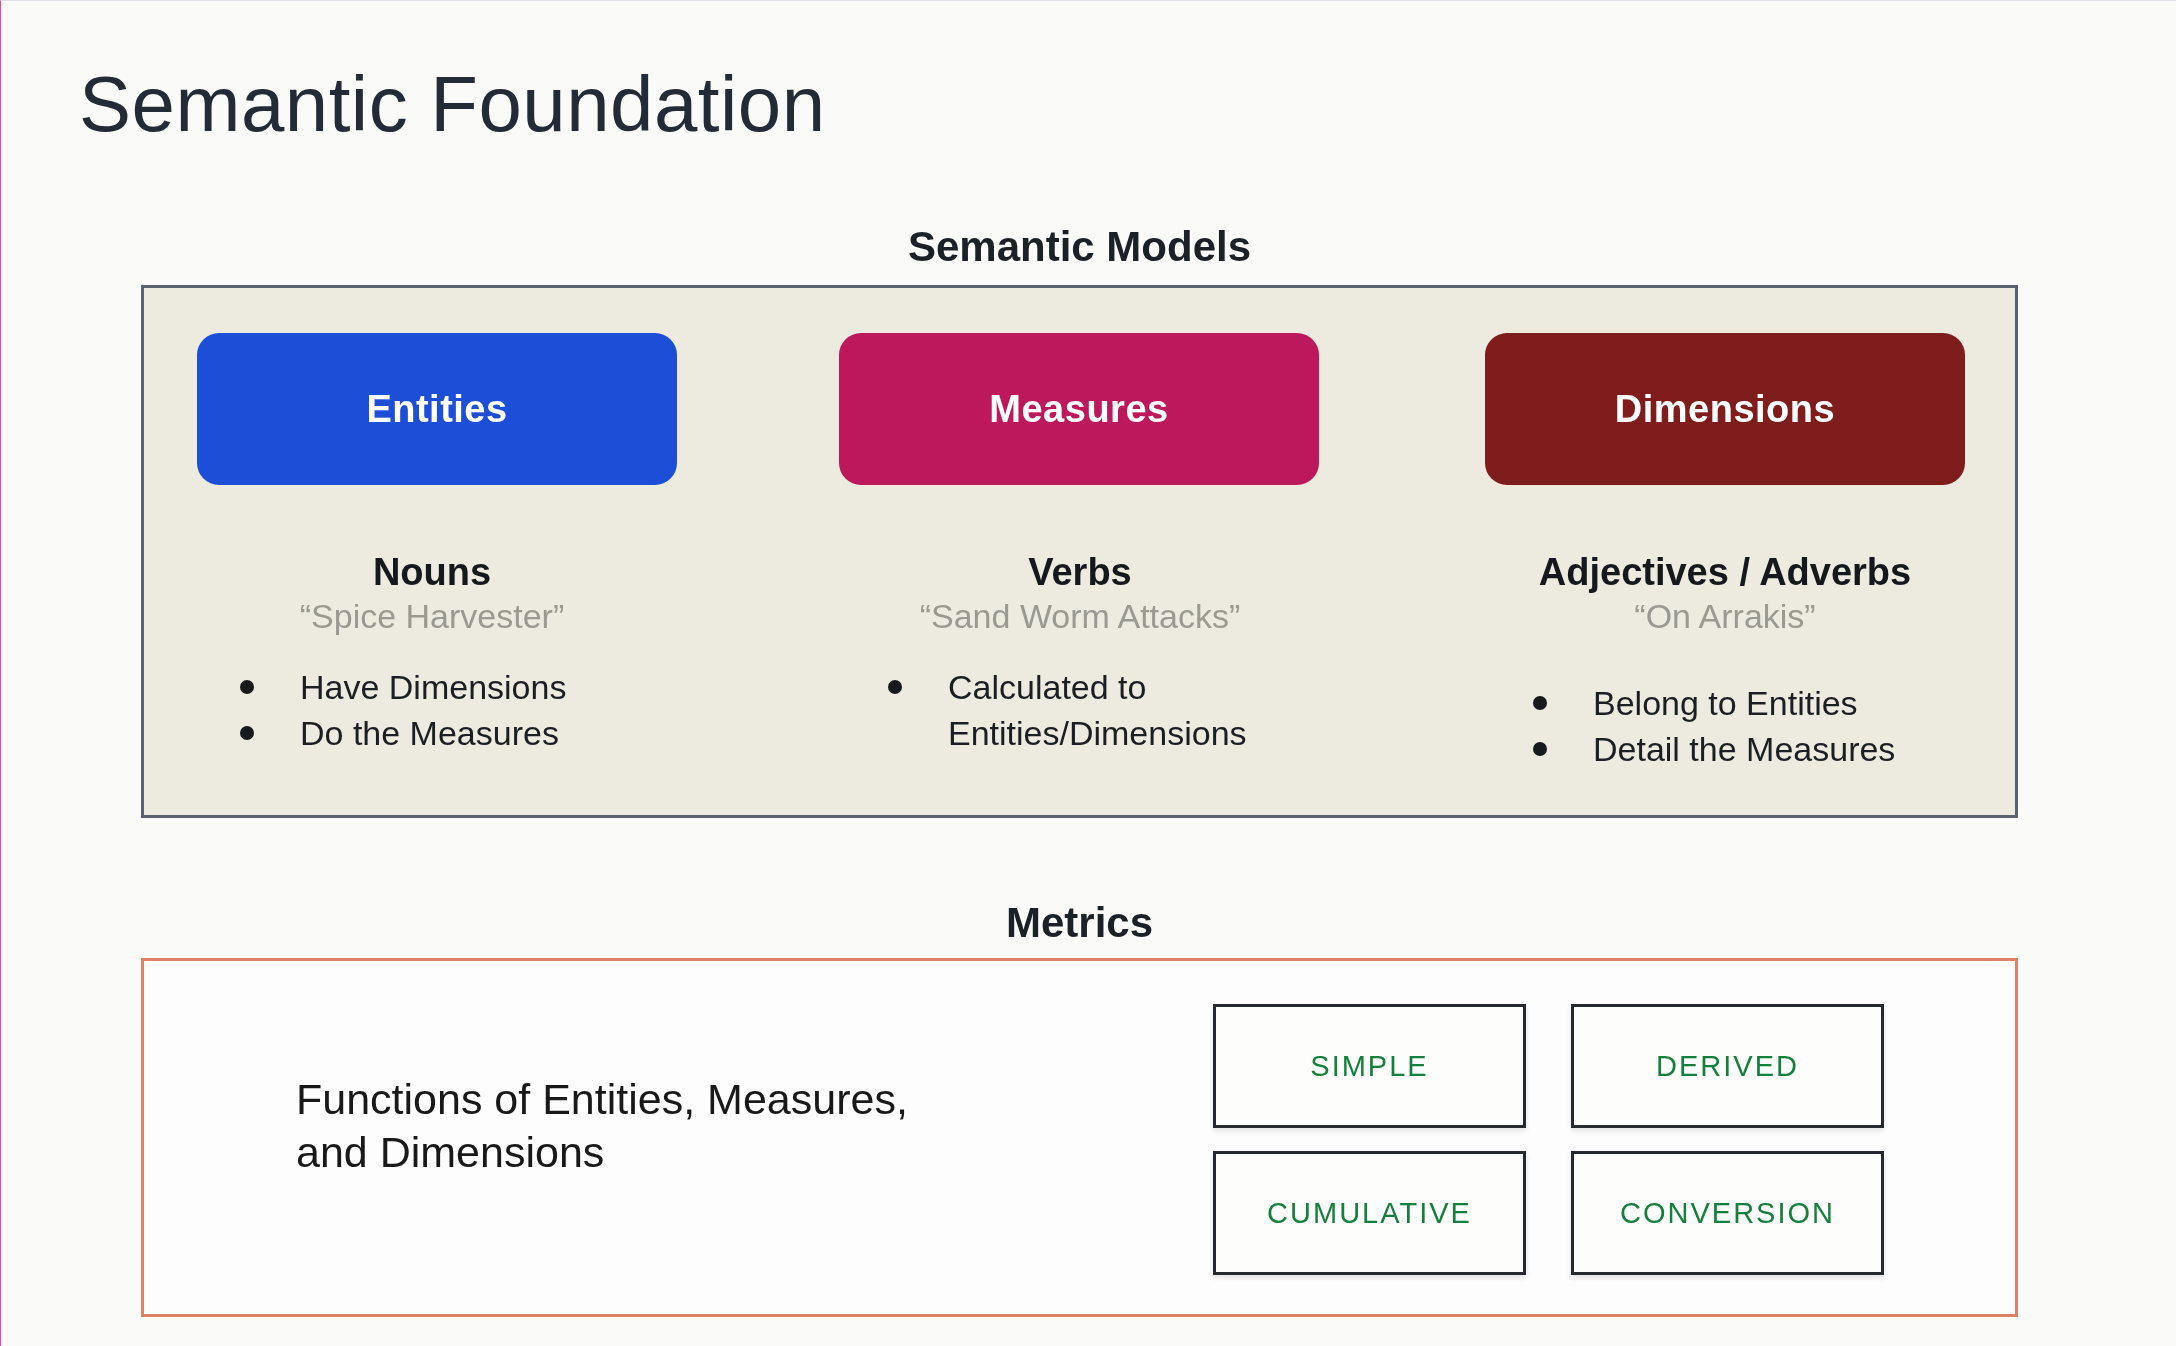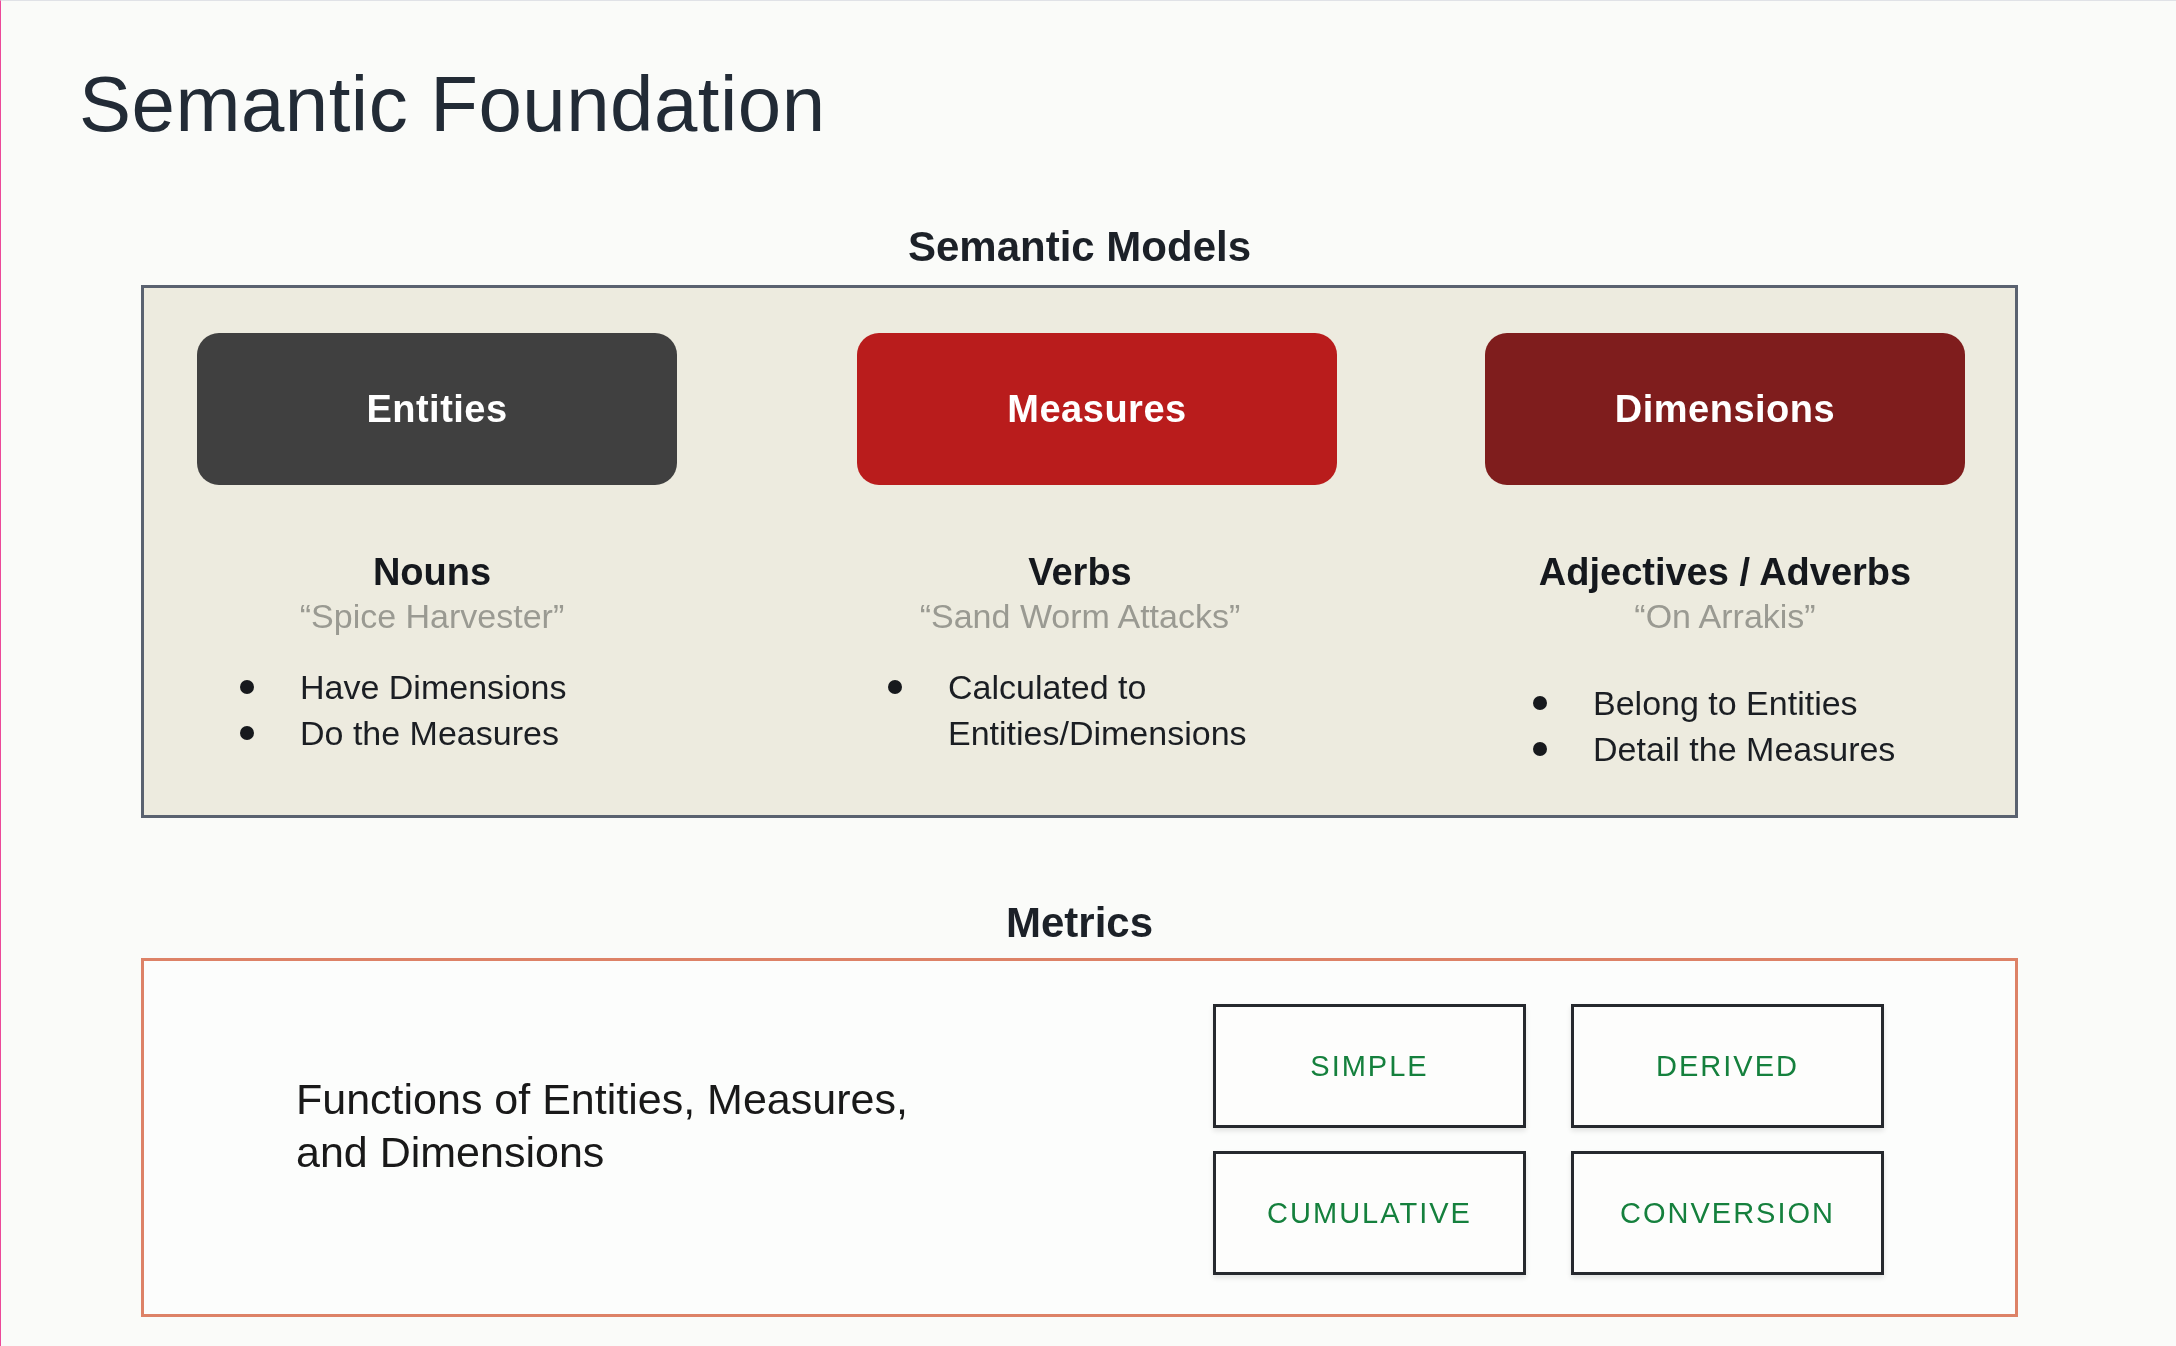--- a/index.html
+++ b/index.html
@@ -162,22 +162,22 @@
 <body>
 
 <div class="slide">
 
   <div class="title">Semantic Foundation</div>
 
   <div class="panel-label models">Semantic Models</div>
 
   <div class="sm-panel">
 
-    <div class="pill c1" style="background: #404040;">Entities</div>
-    <div class="pill c2" style="background: #b91c1c; margin-left: 18px;">Measures</div>
+    <div class="pill c1" style="background: #1d4ed8;">Entities</div>
+    <div class="pill c2" style="background: #be185d;">Measures</div>
     <div class="pill c3" style="background: #7f1d1d;">Dimensions</div>
 
     <div class="column c1">
       <div class="heading">Nouns</div>
       <div class="quote">“Spice Harvester”</div>
       <ul>
         <li>Have Dimensions</li>
         <li>Do the Measures</li>
       </ul>
     </div>

